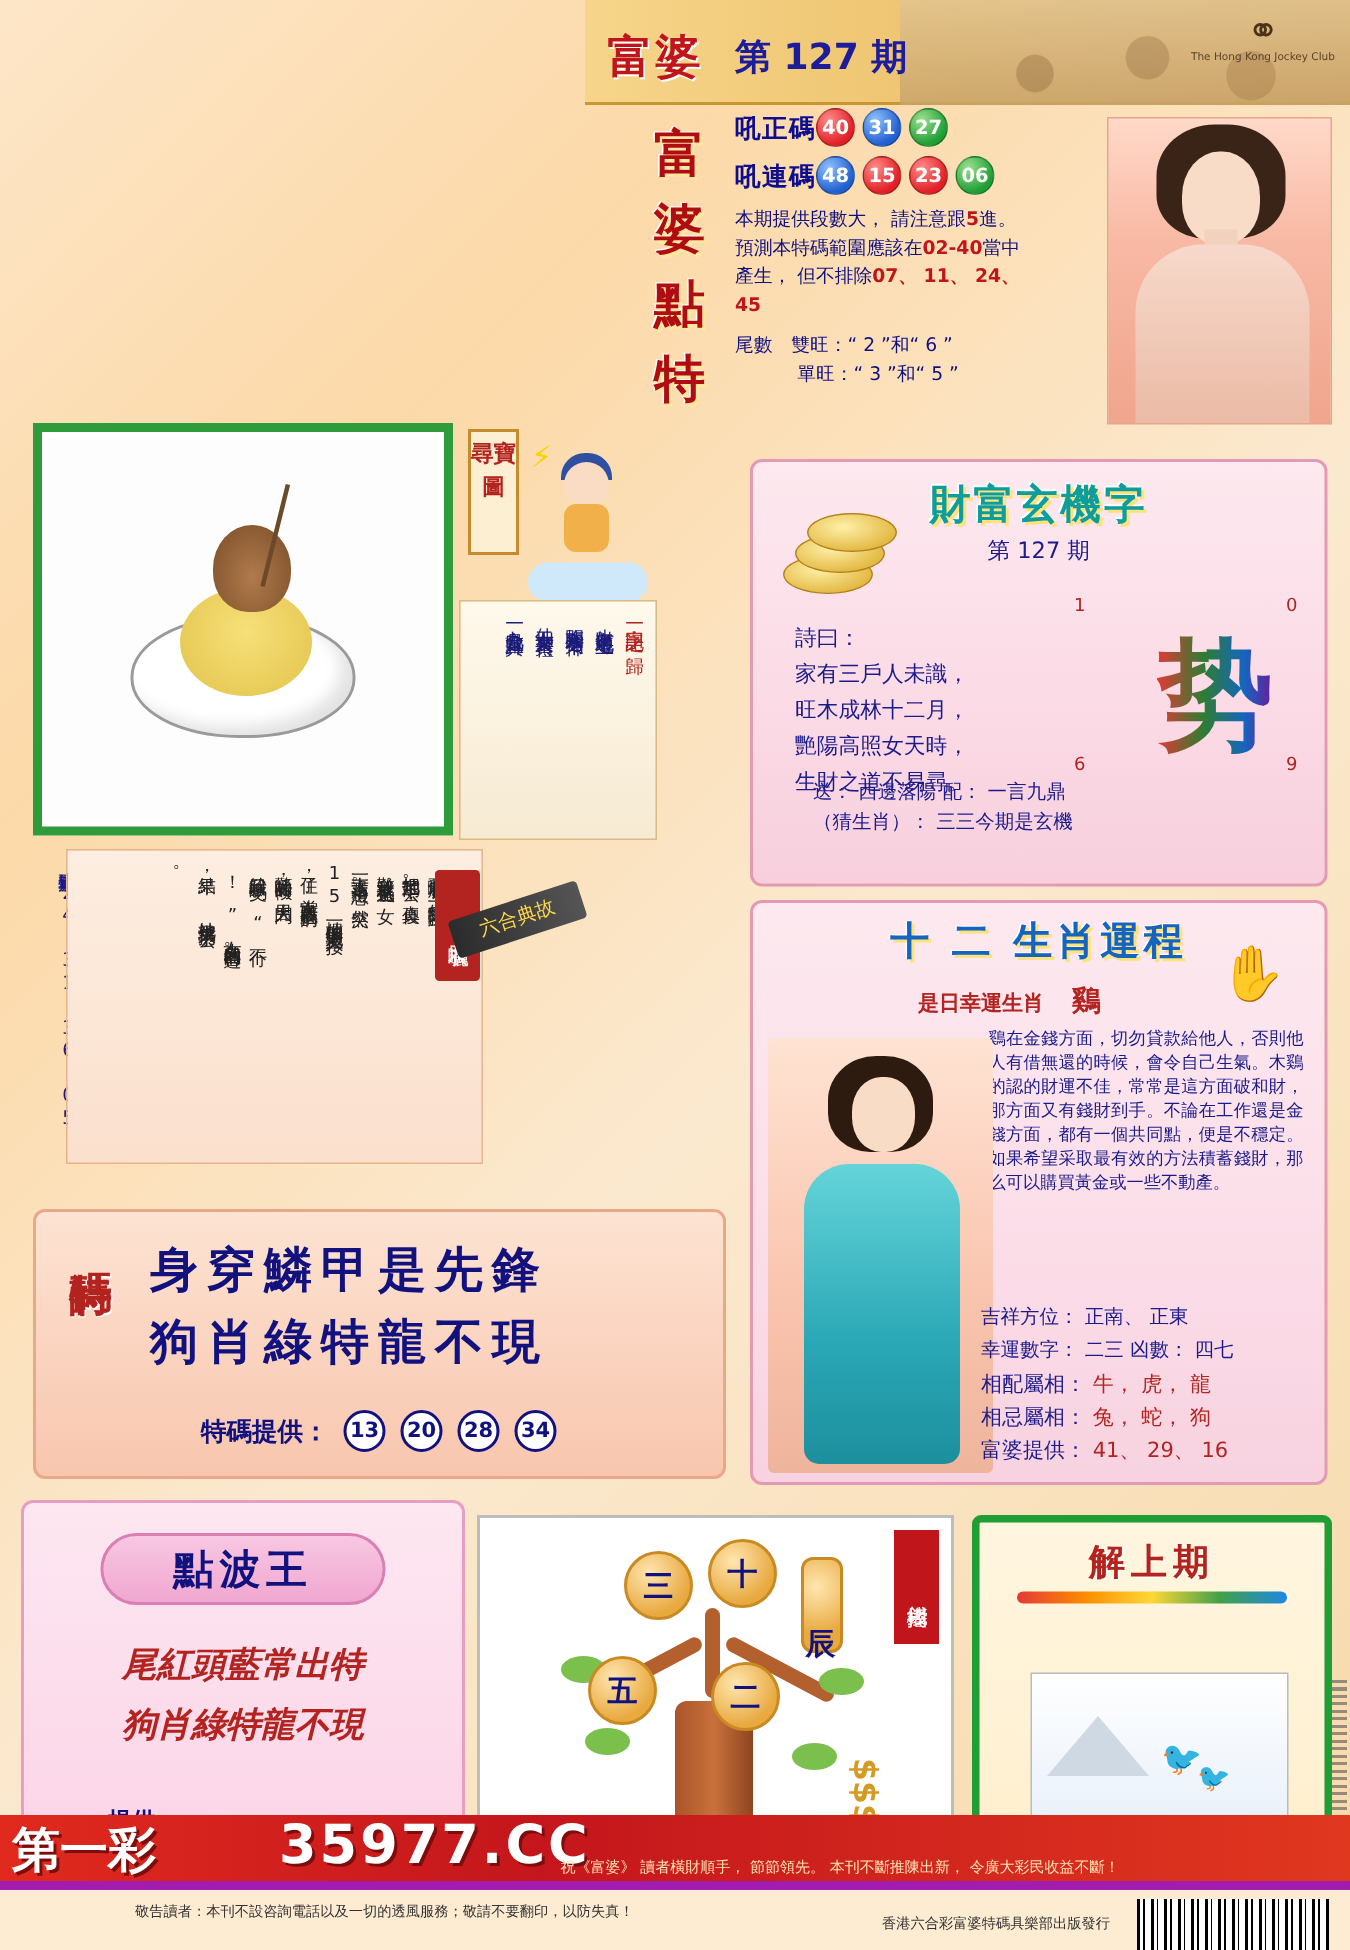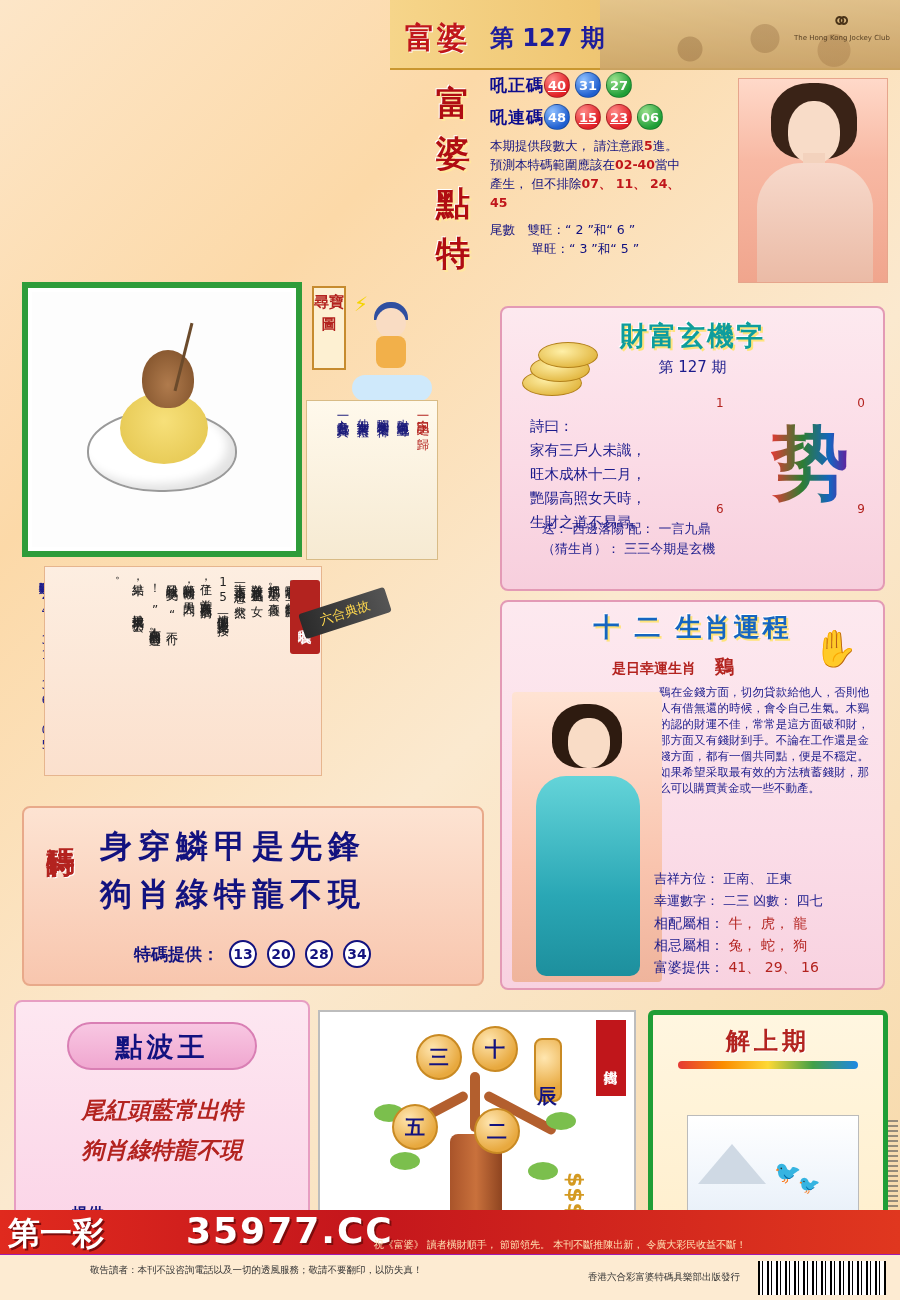--- a/index.html
+++ b/index.html
@@ -58,21 +58,21 @@
   }
   .num-row{ display:flex; align-items:center; margin-bottom:6px; }
   .num-row .lbl{
     font-size:17px; font-weight:bold; color:#0d0d8e; width:54px; letter-spacing:1px;
   }
   .ball{
     width:26px; height:26px; border-radius:50%; color:#fff; font-size:13px;
     font-weight:bold; display:flex; align-items:center; justify-content:center;
     margin-right:5px; border:1px solid rgba(0,0,0,.25);
   }
-  .ball.red{ background:radial-gradient(circle at 32% 28%,#ff8b88,#e12026 70%);text-decoration:underline; }
+  .ball.red{ background:radial-gradient(circle at 32% 28%,#ff8b88,#e12026 70%); }
   .ball.blue{ background:radial-gradient(circle at 32% 28%,#8fc0ff,#1f5fd0 70%); }
   .ball.green{ background:radial-gradient(circle at 32% 28%,#9ae08c,#1f9e36 70%); }
 
   .top-text{ font-size:12.5px; line-height:19px; color:#101080; margin-top:6px; }
   .top-text .em{ color:#c0161b; font-weight:bold; }
   .tail-line{ font-size:12.5px; color:#101080; line-height:19px; }
 
   
   .lady-top{
     position:absolute; right:12px; top:78px; width:150px; height:205px;
@@ -394,21 +394,21 @@
   .bb-num{
     position:absolute; left:186px; top:0px; font-size:36px; font-weight:bold; color:#fff;
     letter-spacing:2px; text-shadow:2px 2px 0 #7d0c0c;
   }
   .bb-note{
     position:absolute; left:250px; bottom:2px; font-size:10px; color:#ffe0b2; width:620px;
     text-align:center;
   }
   .bottom-foot{
     position:absolute; left:0; bottom:0; width:900px; height:46px;
-    background:#fdebd2; border-top:1px solid #a21caf;
+    background:#fdebd2; border-top:6px solid #a21caf;
   }
   .foot-left{ position:absolute; left:90px; top:8px; font-size:9.5px; color:#333; line-height:14px;}
   .foot-right{ position:absolute; right:160px; top:16px; font-size:9.5px; color:#333;}
   .barcode{
     position:absolute; right:14px; top:6px; width:128px; height:34px;
     background:repeating-linear-gradient(90deg,#000 0 2px,#fff 2px 4px,#000 4px 5px,#fff 5px 9px);
   }
   .side-barcode{
     position:absolute; right:2px; top:1120px; width:10px; height:120px;
     background:repeating-linear-gradient(180deg,#555 0 2px,transparent 2px 5px);

